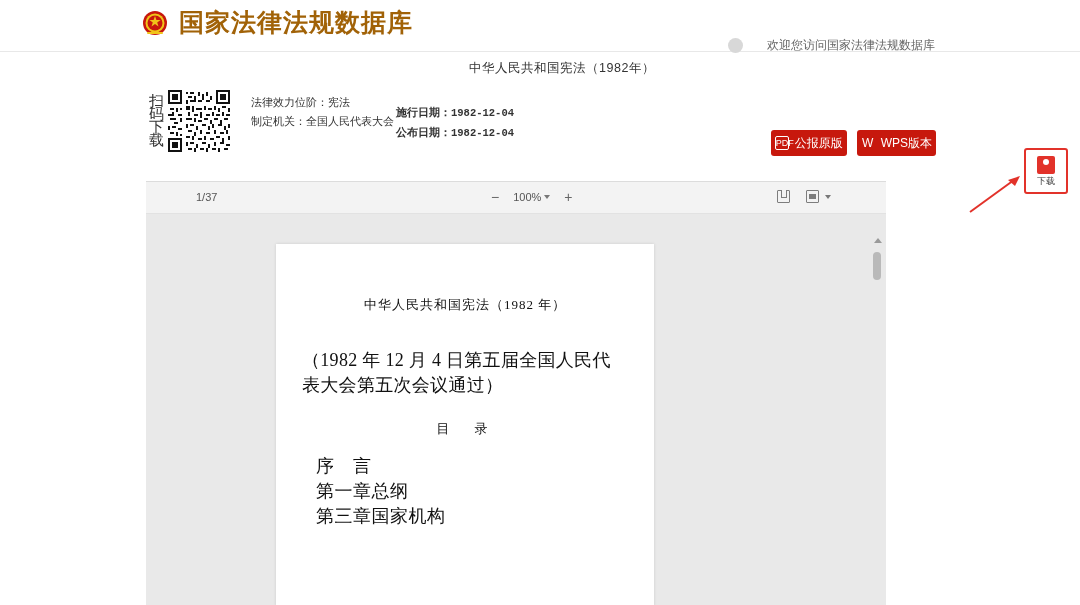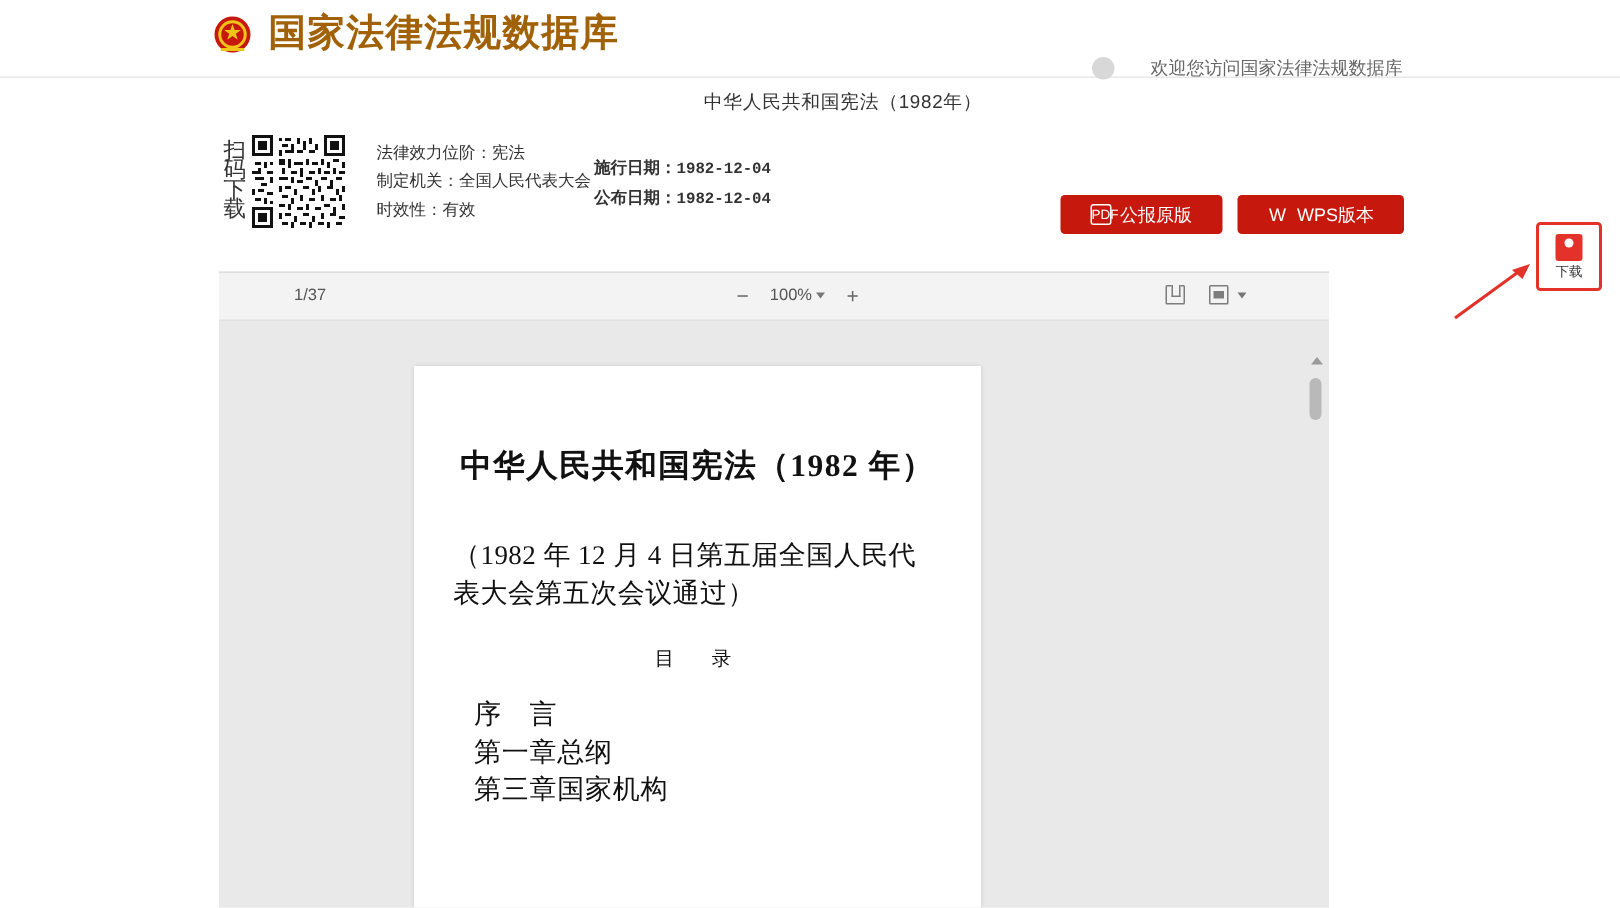--- a/index.html
+++ b/index.html
@@ -119,21 +119,21 @@
     display: flex; gap: 10px;
   }
   .btn-red {
     display: flex; align-items: center; gap: 6px;
     background: #c7180d;
     color: #ffffff;
     border: none;
     border-radius: 3px;
     font-size: 12px;
     height: 26px;
-    padding: 0 20px;
+    padding: 0 4px;
     cursor: pointer;
     font-family: "Liberation Sans", sans-serif;
   }
   .btn-ico {
     width: 14px; height: 14px;
     border: 1px solid #ffffff;
     border-radius: 2px;
     font-size: 9px;
     line-height: 12px;
     text-align: center;
@@ -223,25 +223,25 @@
     width: 378px; height: 362px;
     background: #ffffff;
     box-shadow: 0 0 3px rgba(0,0,0,0.12);
   }
   .page-content {
     padding: 52px 26px 0 26px;
     color: #111;
     font-family: "Liberation Serif", serif;
   }
   .doc-h1 {
-    font-size: 21px;
+    font-size: 13px;
     text-align: center;
     letter-spacing: 1px;
     margin: 0 0 34px 0;
-    font-weight: bold;
+    font-weight: normal;
   }
   .doc-p {
     font-size: 18px;
     line-height: 25px;
     margin: 0 0 22px 0;
     letter-spacing: 0.3px;
   }
   .doc-catalog {
     font-size: 13px;
     text-align: center;
@@ -448,21 +448,20 @@
           <rect x="19" y="29" width="1" height="2"></rect>
             <rect x="22" y="29" width="2" height="1"></rect>
             <rect x="25" y="29" width="1" height="2"></rect>
           <rect x="28" y="29" width="2" height="1"></rect>
         </g>
       </svg>
     </div>
     <div class="meta-col1">
       <div><span>法律效力位阶：</span><span>宪法</span></div>
       <div><span>制定机关：</span><span>全国人民代表大会</span></div>
-      <div><span>时效性：</span><span>有效</span></div>
     </div>
     <div class="meta-col2">
       <div><span>施行日期：</span><span class="val">1982-12-04</span></div>
       <div><span>公布日期：</span><span class="val">1982-12-04</span></div>
     </div>
     <div class="meta-buttons">
       <button class="btn-red">
         <span class="btn-ico">PDF</span>
         <span>公报原版</span>
       </button>

